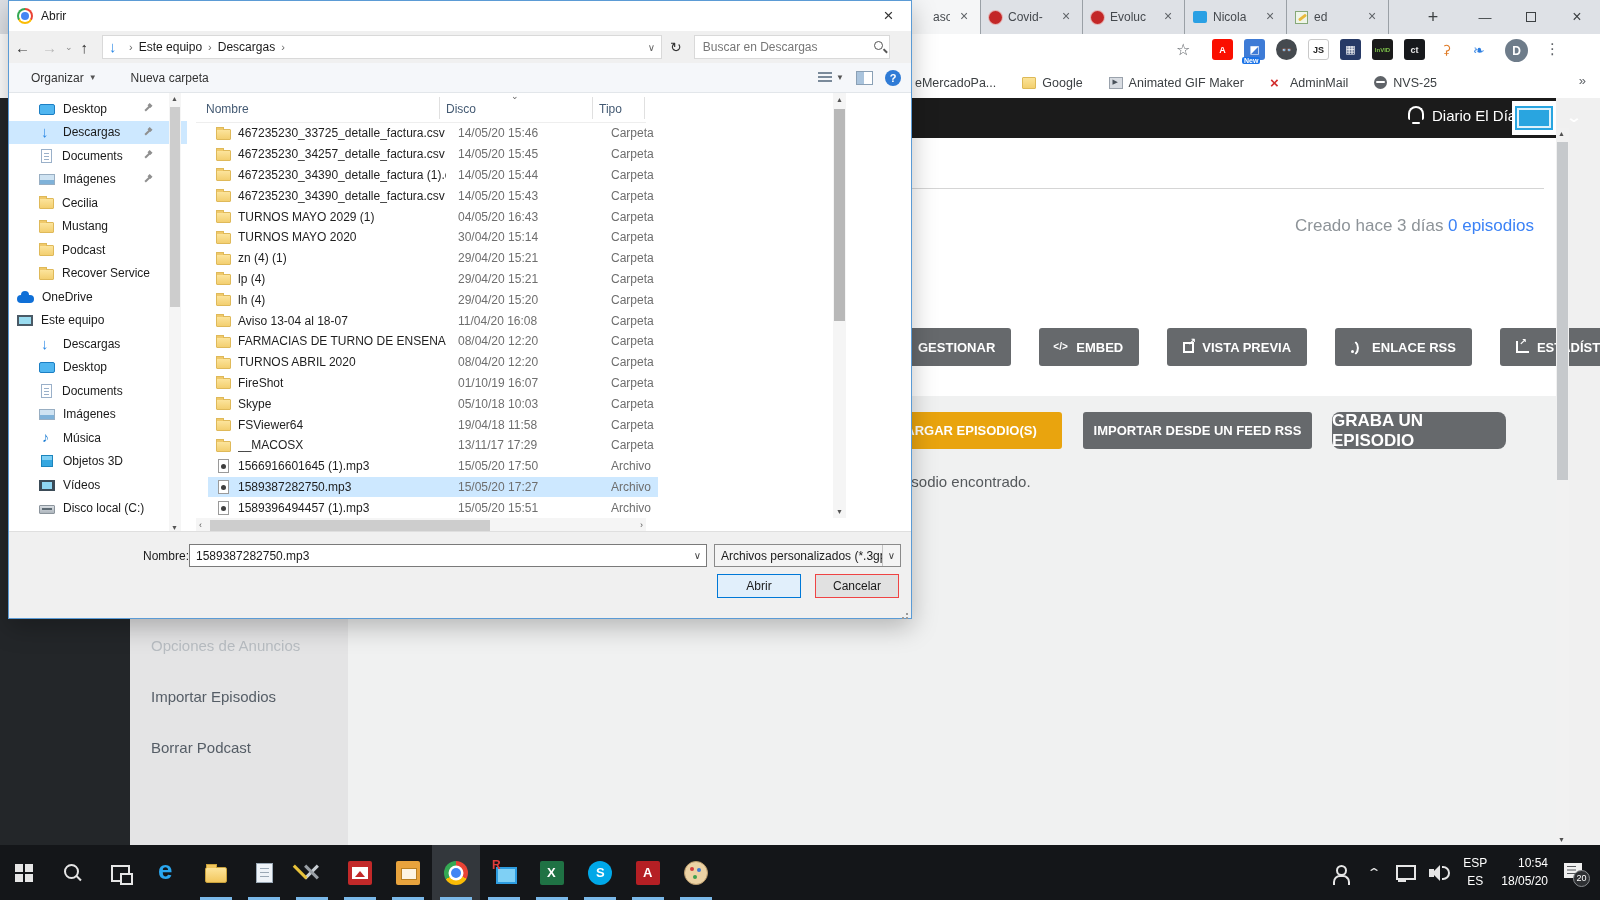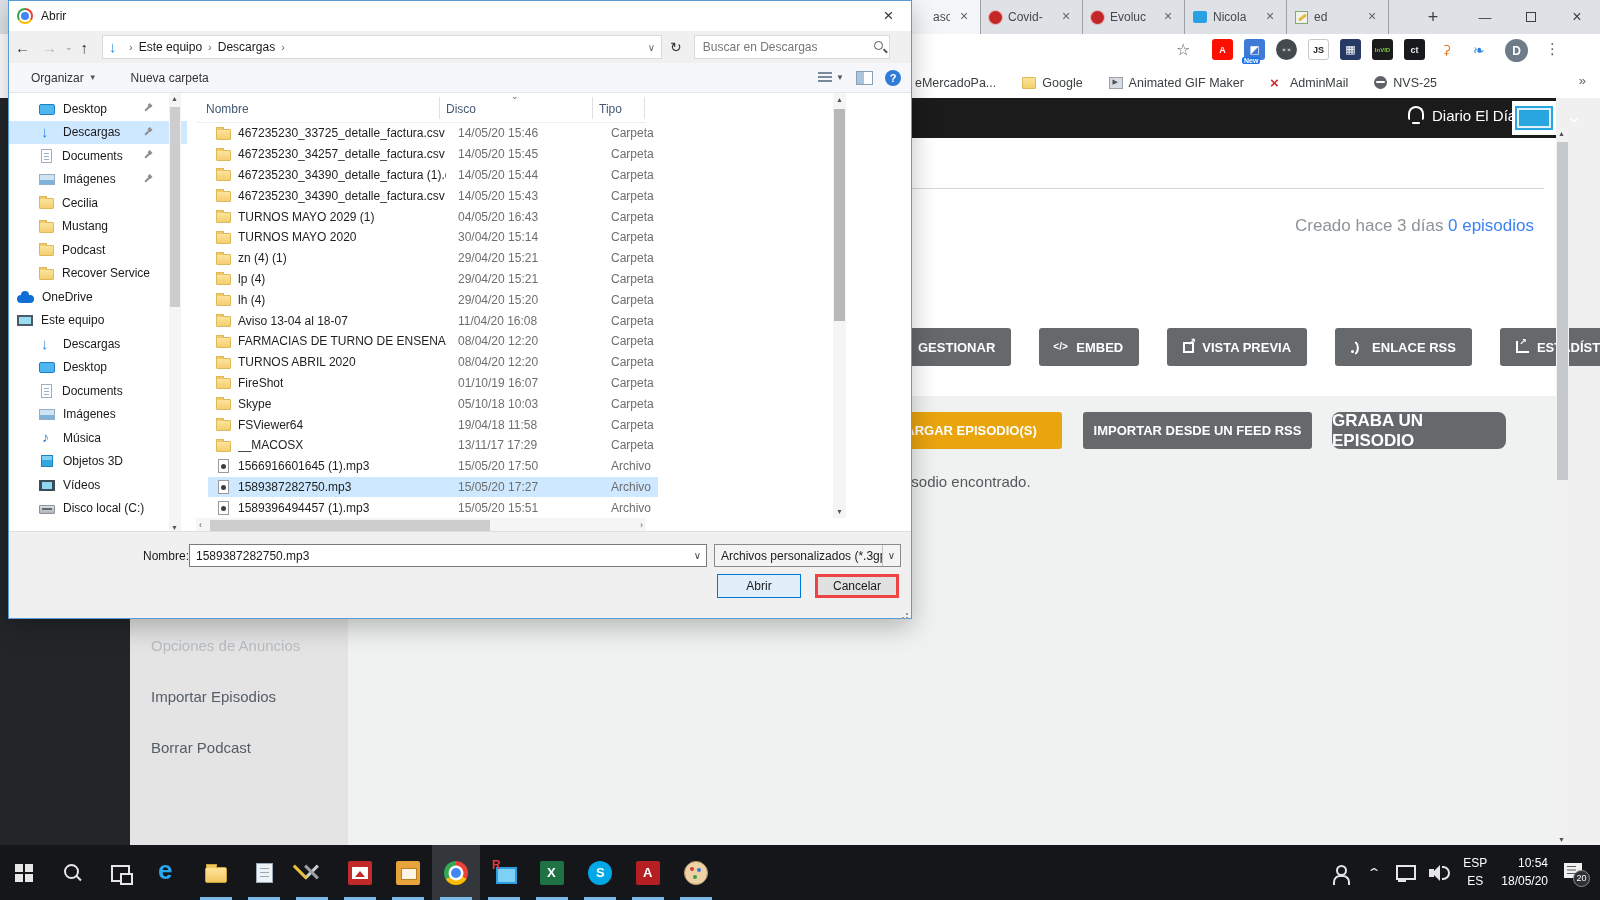--- a/index.html
+++ b/index.html
@@ -189,21 +189,21 @@
   .dhscroll .sc-r{position:absolute;right:3px;top:2px;font-size:9px;color:#555;}
   
   .dbottom{position:absolute;left:0;bottom:0;right:0;height:87px;background:#f0f0f0;border-top:1px solid #dfdfdf;}
   .nlabel{position:absolute;left:127px;top:17px;width:53px;text-align:right;font-size:12px;color:#1a1a1a;}
   .namewrap{position:absolute;left:180px;top:12px;width:518px;height:23px;background:#fff;border:1px solid #7a7a7a;}
   .namewrap input{position:absolute;inset:0;border:none;outline:none;font-size:12px;padding:0 20px 0 6px;color:#1a1a1a;background:transparent;}
   .namecaret{position:absolute;right:5px;top:5px;font-size:10px;color:#444;}
   .typesel{position:absolute;left:705px;top:12px;width:187px;height:23px;background:#f4f4f4;border:1px solid #8a8a8a;font-size:12px;color:#1a1a1a;display:flex;align-items:center;padding-left:6px;overflow:hidden;white-space:nowrap;}
   .typecaret{position:absolute;right:0;top:0;width:18px;height:21px;border-left:1px solid #c5c5c5;display:flex;align-items:center;justify-content:center;font-size:10px;color:#444;background:#f4f4f4;}
   .btn-open{position:absolute;left:708px;top:42px;width:84px;height:24px;background:#e1effb;border:1px solid #0078d7;font-size:12px;color:#1a1a1a;display:flex;align-items:center;justify-content:center;}
-  .btn-cancel{position:absolute;left:806px;top:42px;width:84px;height:24px;background:#e1e1e1;border:3px solid #ef4444;font-size:12px;color:#1a1a1a;display:flex;align-items:center;justify-content:center;}
+  .btn-cancel{position:absolute;left:806px;top:42px;width:84px;height:24px;background:#e1e1e1;border:1px solid #ef4444;font-size:12px;color:#1a1a1a;display:flex;align-items:center;justify-content:center;}
   .grip{position:absolute;right:3px;bottom:3px;width:8px;height:8px;}
   .grip::before{content:"";position:absolute;right:0;bottom:0;width:2px;height:2px;background:#9a9a9a;box-shadow:-4px 4px 0 #9a9a9a,0 4px 0 #9a9a9a,-4px 0 0 transparent, -8px 8px 0 transparent;}
   
   #taskbar{position:absolute;left:0;top:845px;width:1600px;height:55px;background:#141619;z-index:50;}
   .tbrow{position:absolute;left:0;top:0;display:flex;height:55px;}
   .tslot{position:relative;width:48px;height:55px;display:flex;align-items:center;justify-content:center;}
   .tslot.active{background:#33373c;}
   .tslot.running::after{content:"";position:absolute;left:8px;bottom:0;width:32px;height:3px;background:#7ab8e8;}
   .tbi{position:relative;width:24px;height:24px;color:#e6e6e6;}
   .tbi[data-icon="start"]::before{content:"";position:absolute;left:3px;top:3px;width:8px;height:8px;background:#e6e6e6;box-shadow:10px 0 0 #e6e6e6,0 10px 0 #e6e6e6,10px 10px 0 #e6e6e6;}

